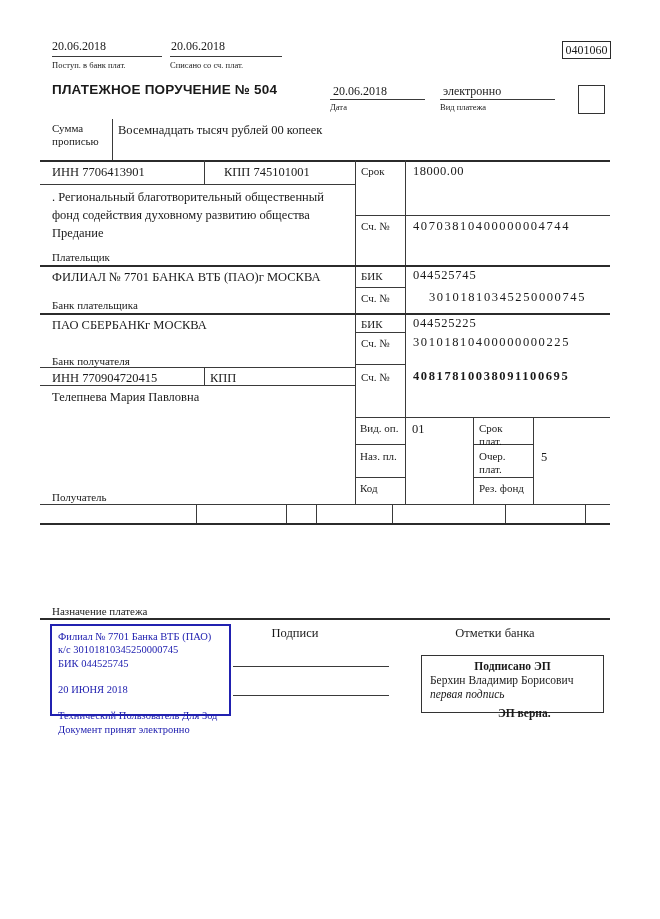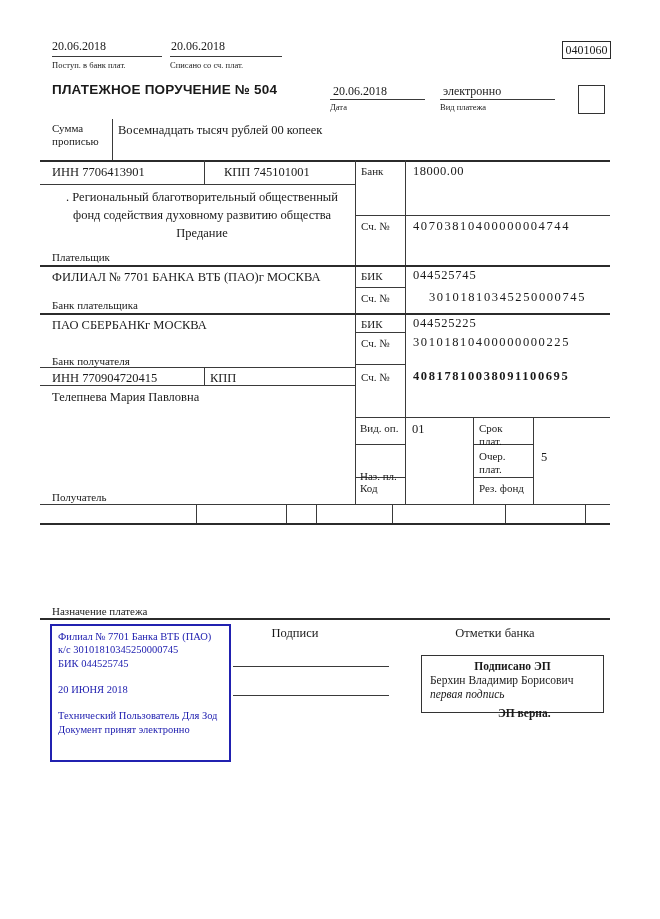--- a/index.html
+++ b/index.html
@@ -61,24 +61,24 @@
   <div class="hl thick" style="left:40px;top:160px;width:570px;"></div>
 
   <div class="vl" style="left:355px;top:160px;height:345px;"></div>
   <div class="vl" style="left:405px;top:160px;height:345px;"></div>
 
   <div class="vl" style="left:204px;top:160px;height:25px;"></div>
   <div class="abs t13" style="left:52px;top:164px;">ИНН 7706413901</div>
   <div class="abs t13" style="left:224px;top:164px;">КПП 745101001</div>
   <div class="hl" style="left:40px;top:184px;width:315px;"></div>
 
-  <div class="abs t13" style="left:52px;top:188px;width:300px;line-height:1.45;text-align:center;">. Региональный благотворительный общественный фонд содействия духовному развитию общества Предание</div>
+  <div class="abs t13" style="left:52px;top:188px;width:300px;line-height:1.45;">. Региональный благотворительный общественный фонд содействия духовному развитию общества Предание</div>
   <div class="abs lbl2" style="left:52px;top:251px;">Плательщик</div>
 
-  <div class="abs lbl2" style="left:361px;top:165px;">Банк</div>
+  <div class="abs lbl2" style="left:361px;top:165px;">Срок</div>
   <div class="abs num" style="left:413px;top:164px;letter-spacing:0.5px;">18000.00</div>
   <div class="hl" style="left:355px;top:215px;width:255px;"></div>
   <div class="abs lbl2" style="left:361px;top:220px;">Сч. №</div>
   <div class="abs num" style="left:413px;top:219px;">40703810400000004744</div>
 
   <div class="hl thick" style="left:40px;top:265px;width:570px;"></div>
   <div class="abs t13" style="left:52px;top:269px;width:300px;">ФИЛИАЛ № 7701 БАНКА ВТБ (ПАО)г МОСКВА</div>
   <div class="abs lbl2" style="left:52px;top:299px;">Банк плательщика</div>
 
   <div class="abs lbl2" style="left:361px;top:270px;">БИК</div>
@@ -113,42 +113,42 @@
   <div class="vl" style="left:473px;top:417px;height:88px;"></div>
   <div class="vl" style="left:533px;top:417px;height:88px;"></div>
   <div class="hl" style="left:355px;top:444px;width:50px;"></div>
   <div class="hl" style="left:473px;top:444px;width:60px;"></div>
   <div class="hl" style="left:355px;top:477px;width:50px;"></div>
   <div class="hl" style="left:473px;top:477px;width:60px;"></div>
 
   <div class="abs lbl2" style="left:360px;top:422px;">Вид. оп.</div>
   <div class="abs t13" style="left:412px;top:421px;">01</div>
   <div class="abs lbl2" style="left:479px;top:422px;width:42px;">Срок плат.</div>
-  <div class="abs lbl2" style="left:360px;top:470px;">Наз. пл.</div>
+  <div class="abs lbl2" style="left:360px;top:450px;">Наз. пл.</div>
   <div class="abs lbl2" style="left:479px;top:450px;width:42px;">Очер. плат.</div>
   <div class="abs t13" style="left:541px;top:449px;">5</div>
   <div class="abs lbl2" style="left:360px;top:482px;">Код</div>
   <div class="abs lbl2" style="left:479px;top:482px;width:50px;">Рез. фонд</div>
 
   <div class="hl" style="left:40px;top:504px;width:570px;"></div>
   <div class="vl" style="left:196px;top:504px;height:20px;"></div>
   <div class="vl" style="left:286px;top:504px;height:20px;"></div>
   <div class="vl" style="left:316px;top:504px;height:20px;"></div>
   <div class="vl" style="left:392px;top:504px;height:20px;"></div>
   <div class="vl" style="left:505px;top:504px;height:20px;"></div>
   <div class="vl" style="left:585px;top:504px;height:20px;"></div>
   <div class="hl thick" style="left:40px;top:523px;width:570px;"></div>
 
   <div class="abs lbl2" style="left:52px;top:605px;">Назначение платежа</div>
   <div class="hl thick" style="left:40px;top:618px;width:570px;"></div>
 
   <div class="abs t13 center" style="left:235px;top:625px;width:120px;">Подписи</div>
   <div class="abs t13 center" style="left:415px;top:625px;width:160px;">Отметки банка</div>
 
-  <div class="bluebox" style="left:50px;top:624px;width:181px;height:138px;">
+  <div class="bluebox" style="left:50px;top:624px;width:181px;height:92px;">
     <div class="stampline">Филиал № 7701 Банка ВТБ (ПАО)</div>
     <div class="stampline">к/с 30101810345250000745</div>
     <div class="stampline">БИК 044525745</div>
     <div class="stampline"></div>
     <div class="stampline">20 ИЮНЯ 2018</div>
     <div class="stampline"></div>
     <div class="stampline">Технический Пользователь Для Зод</div>
     <div class="stampline">Документ принят электронно</div>
   </div>
 

